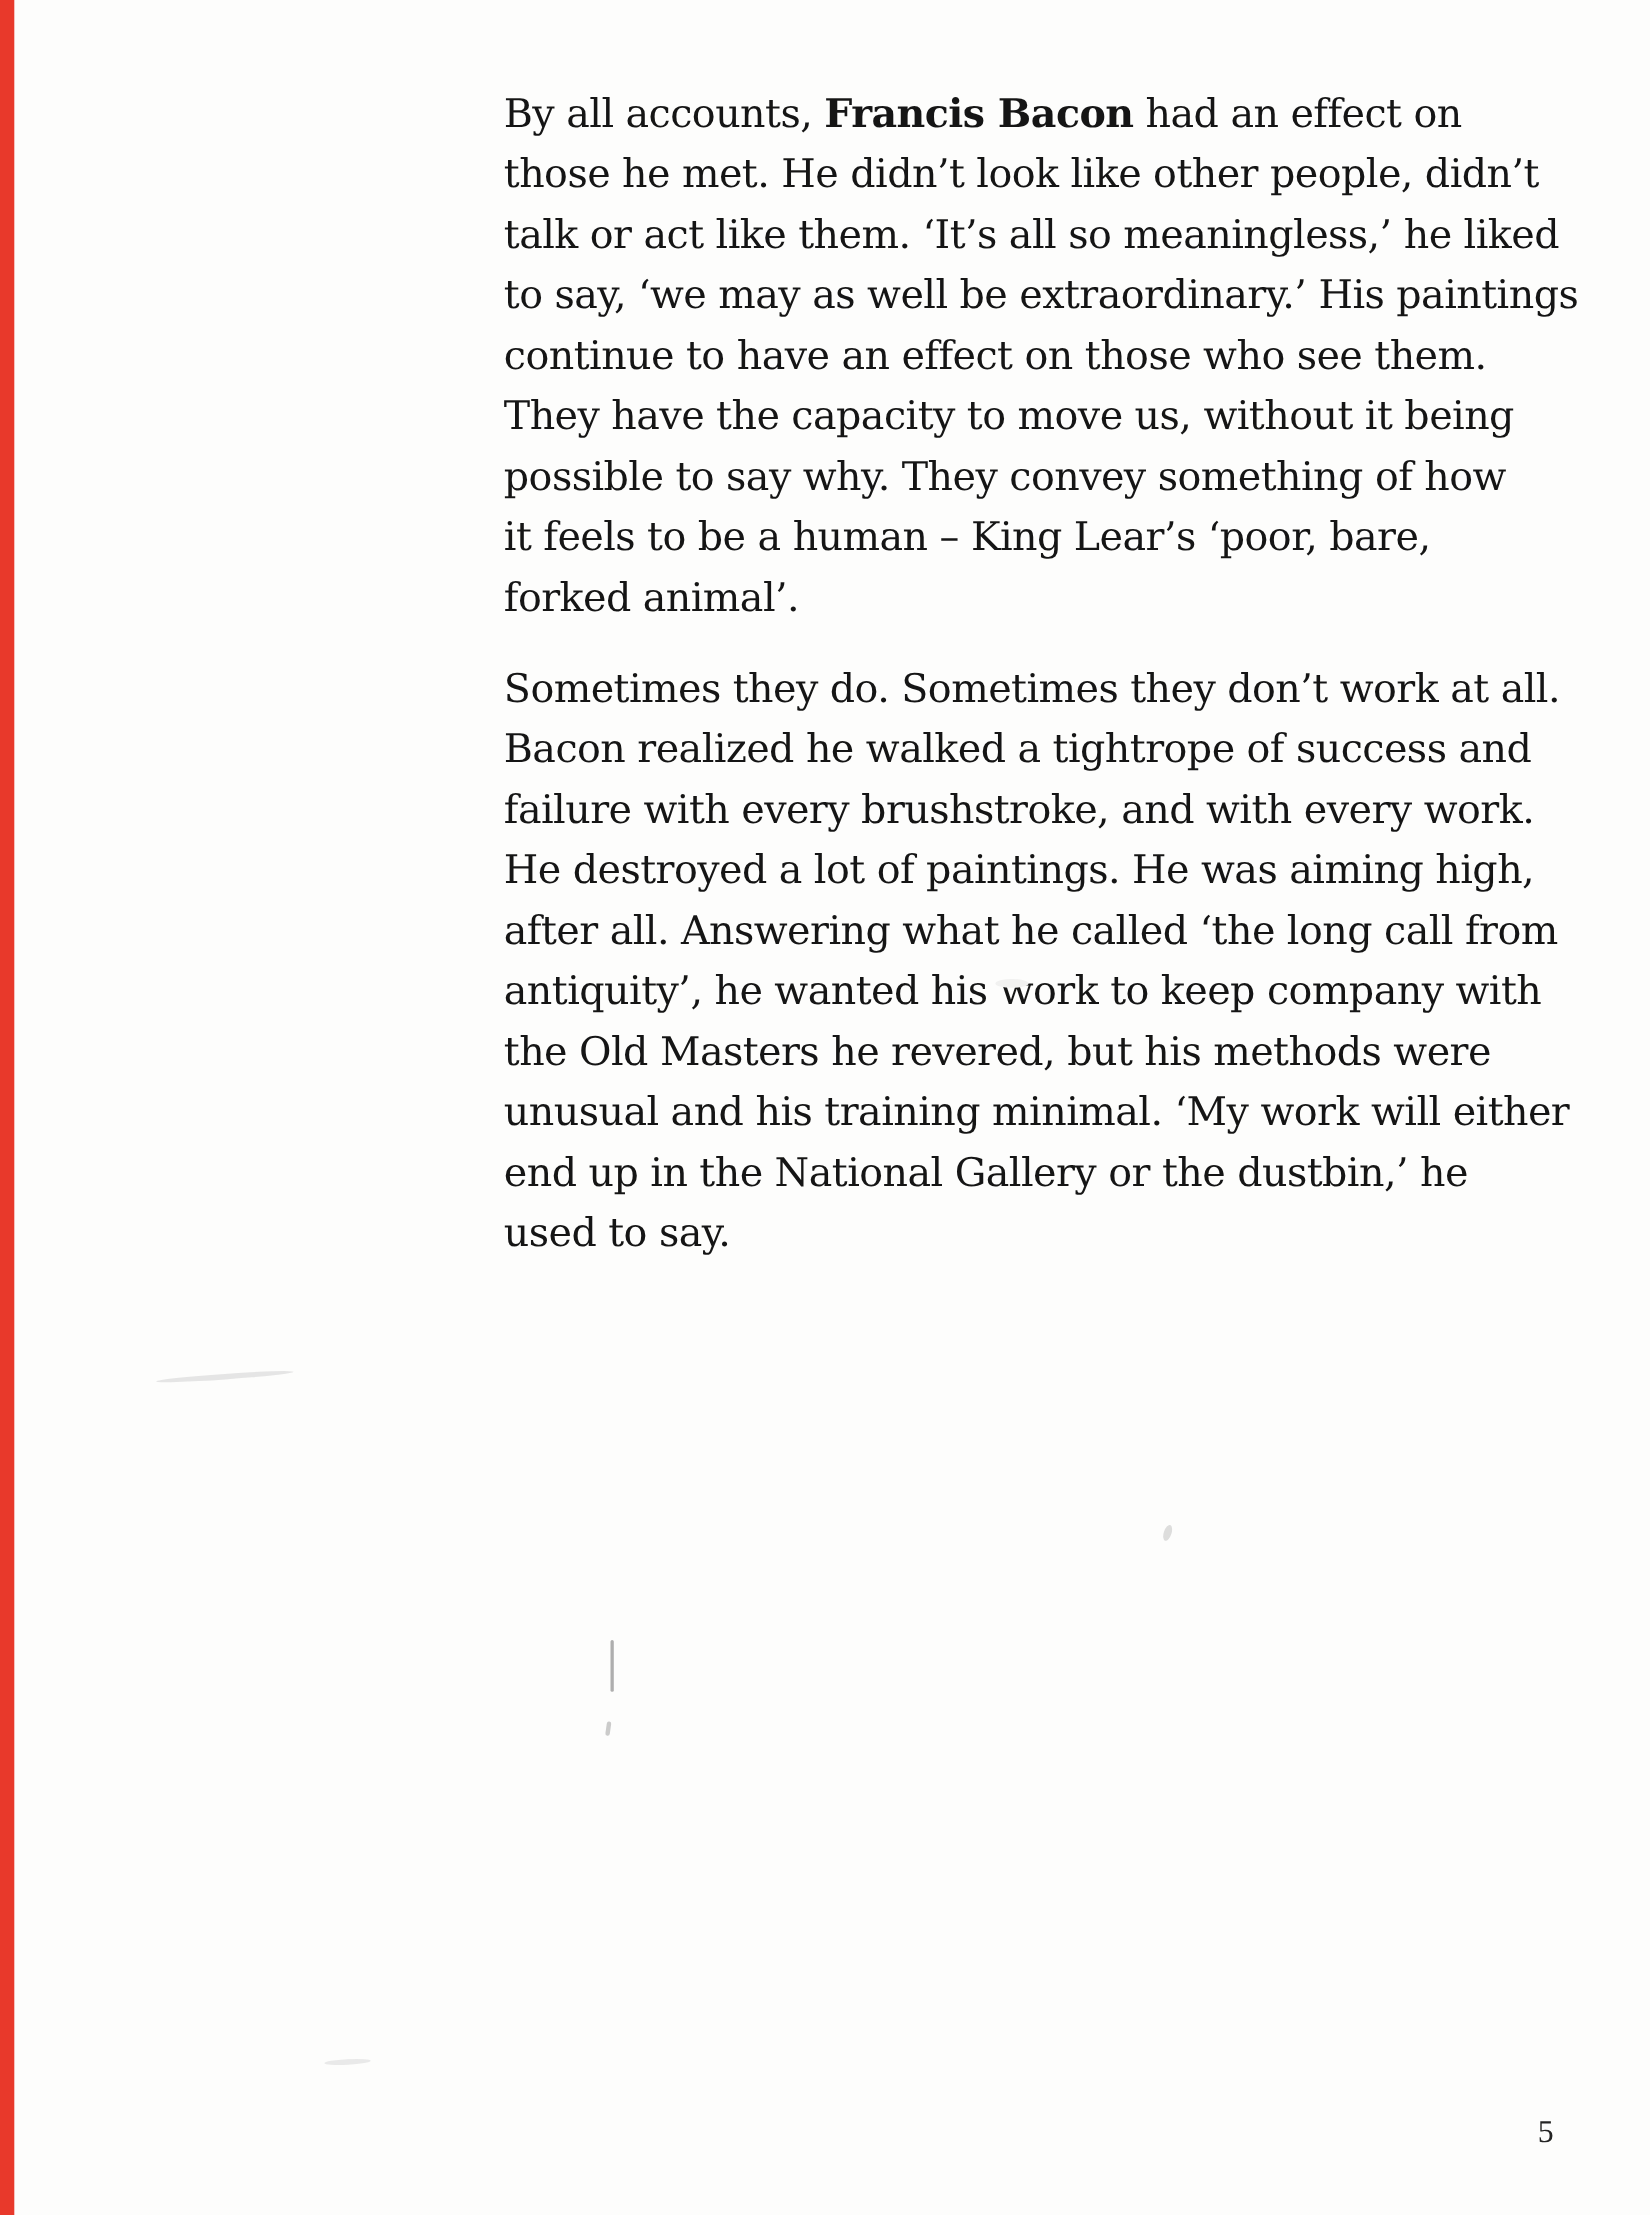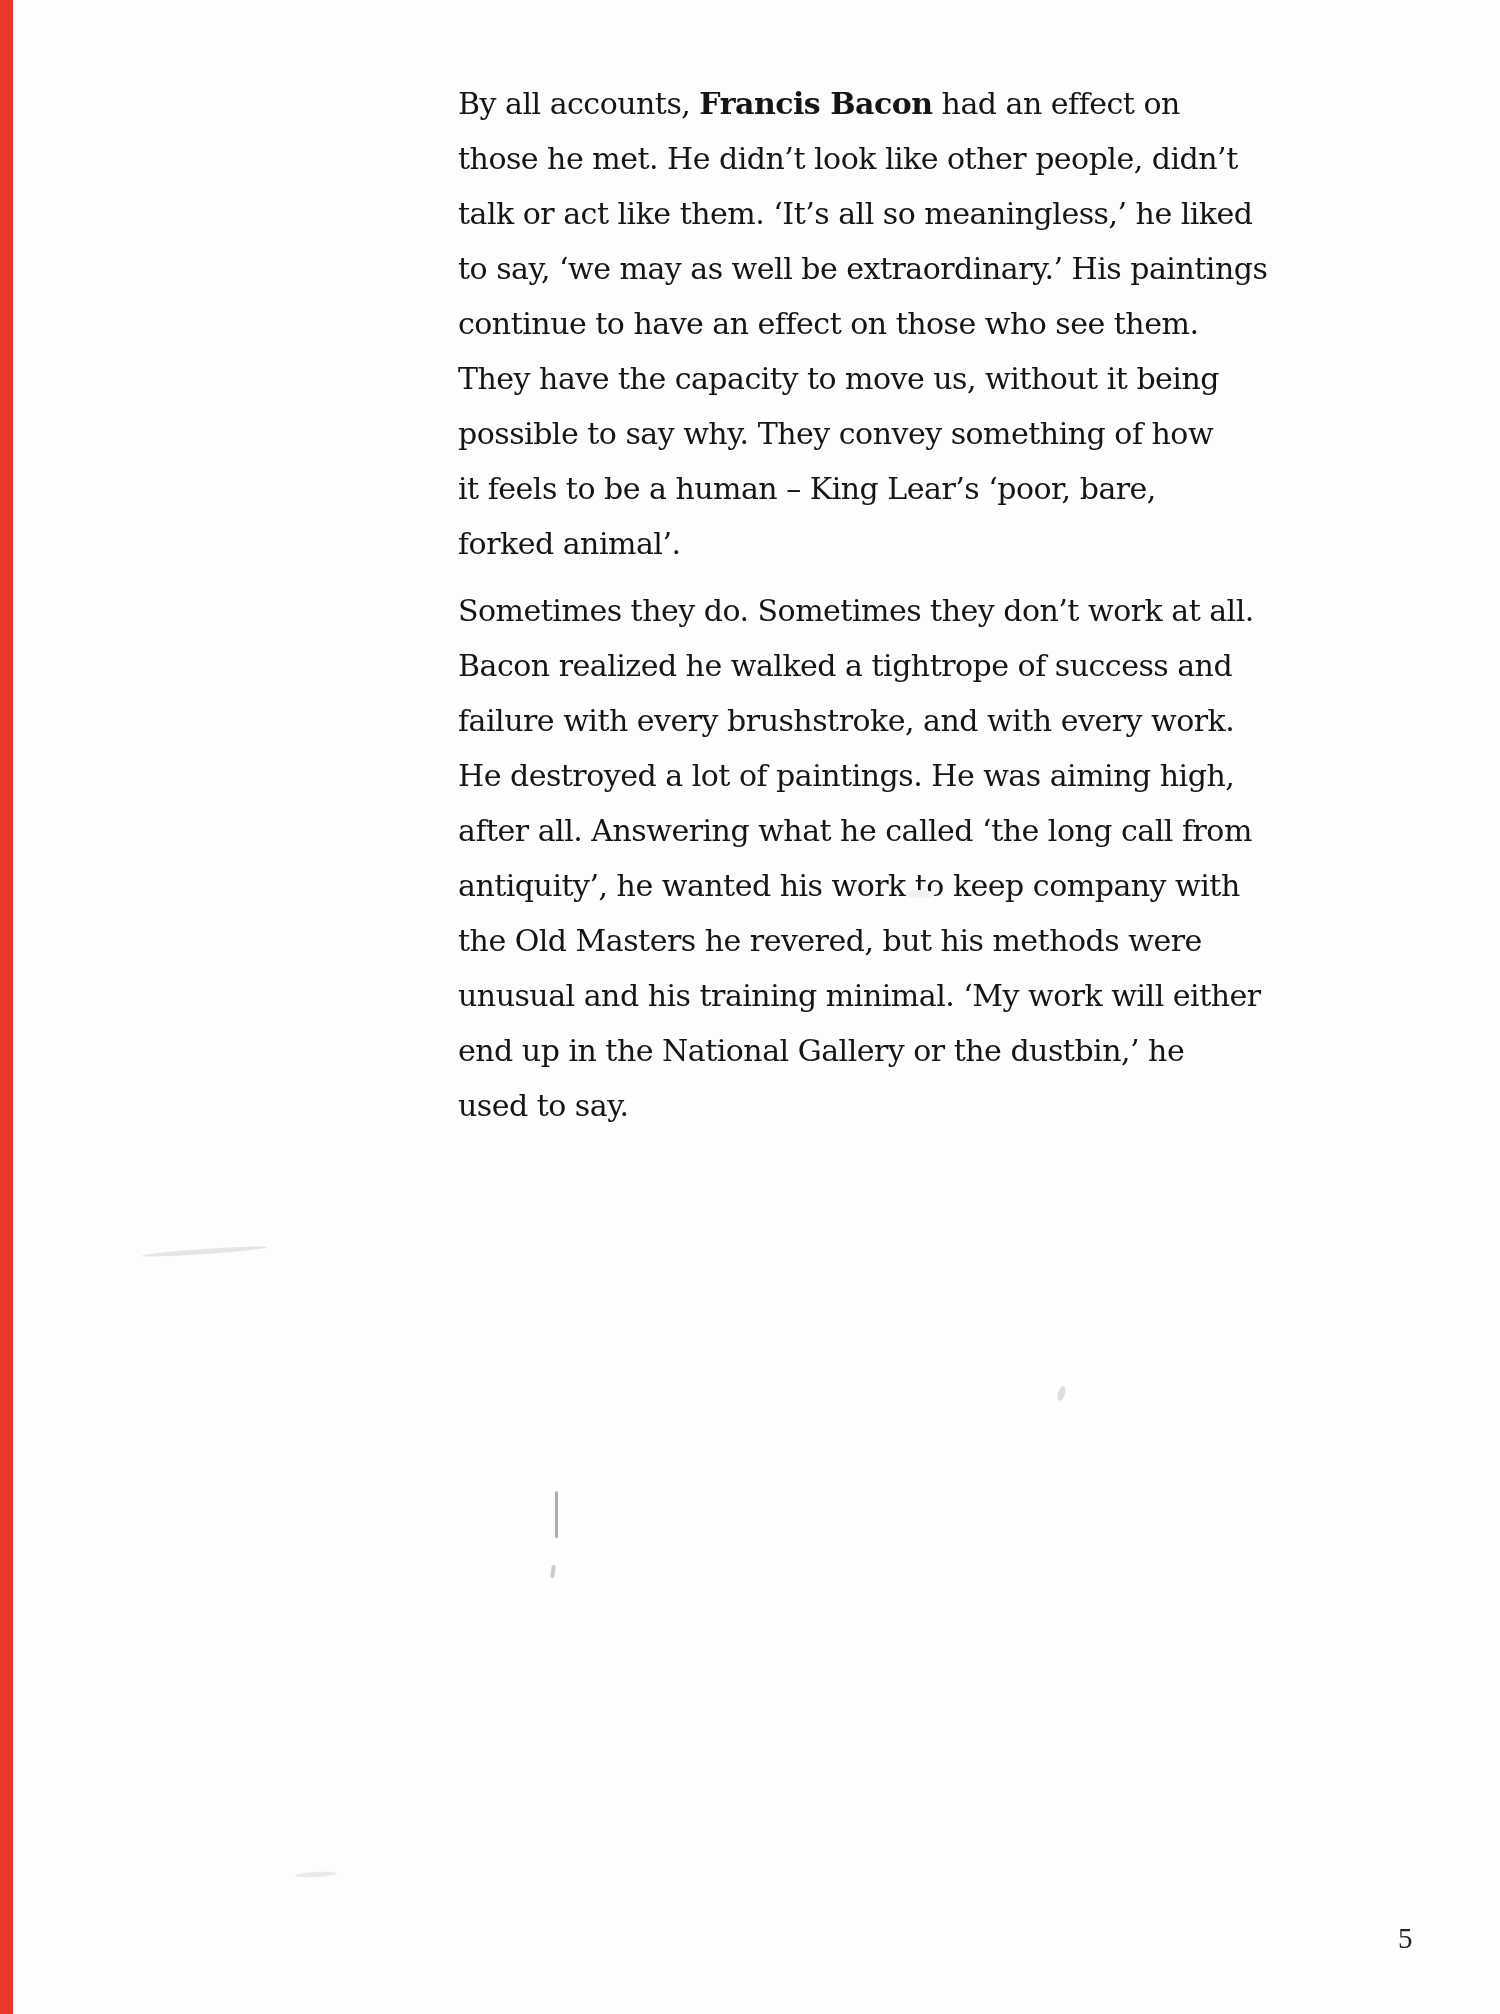--- a/index.html
+++ b/index.html
@@ -21,30 +21,30 @@
     left: 0;
     top: 0;
     width: 13px;
     height: 2014px;
   }
   .text-block {
     position: absolute;
     left: 458px;
     top: 76px;
     width: 1010px;
-    font-size: 30px;
+    font-size: 36px;
     line-height: 55px;
     letter-spacing: -0.5px;
   }
   .para {
     margin: 0;
     padding: 0;
   }
   .para.second {
-    margin-top: 12px;
+    margin-top: 28px;
   }
   .line {
     display: block;
     white-space: nowrap;
   }
   .line strong {
     font-weight: bold;
     letter-spacing: -0.5px;
   }
   .page-number {

